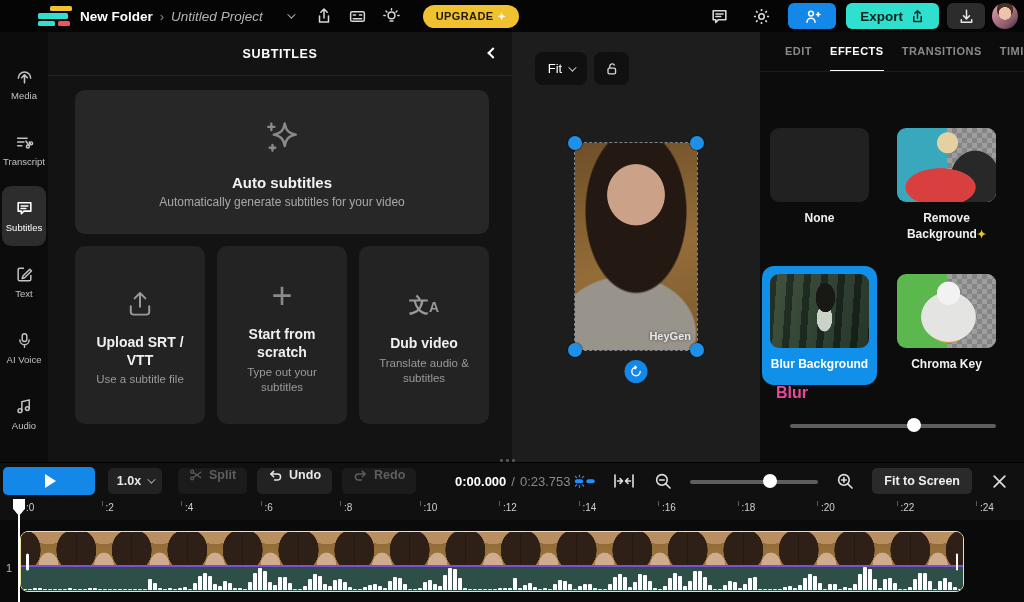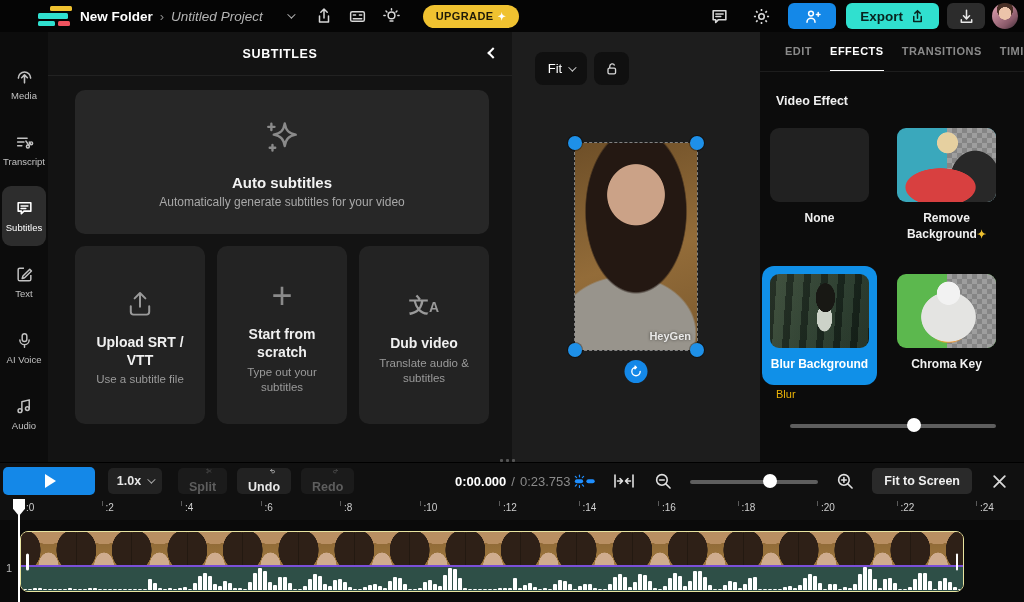--- a/index.html
+++ b/index.html
@@ -103,32 +103,32 @@
       radial-gradient(circle at 52% 26%,#f2f2f2 0 15%,transparent 16%),
       radial-gradient(circle at 52% 26%,#383838 0 7%,transparent 8%),
       radial-gradient(ellipse 28% 34% at 52% 58%,#e4e4e2 0 97%,transparent 100%),
       radial-gradient(ellipse 16% 12% at 52% 82%,#ffa030 0 80%,transparent 100%);}
   .blur-bg{background:
       radial-gradient(ellipse 10% 20% at 56% 32%,#181814 0 96%,transparent 100%),
       radial-gradient(ellipse 8% 18% at 55% 60%,#ccd2c8 0 96%,transparent 100%),
       repeating-linear-gradient(94deg,rgba(6,12,8,.45) 0 7px,rgba(70,90,66,.22) 7px 17px),
       linear-gradient(110deg,#41503f,#293a2e 60%,#1e2b22);}
   .blur-row{position:absolute;left:16px;top:352px;width:232px;}
-  .blur-row .lbl{font-size:11px;font-weight:normal;color:#eab308;}
+  .blur-row .lbl{font-size:16px;font-weight:bold;color:#ec4899;}
   .fx-slider{position:absolute;left:30px;top:386px;width:206px;height:14px;cursor:pointer;}
   .slider-track{position:absolute;left:0;right:0;top:6px;height:3.5px;border-radius:2px;background:#5e5e5e;}
   .slider-thumb{position:absolute;top:0;width:14px;height:14px;border-radius:50%;background:#fff;transform:translateX(-50%);cursor:pointer;}
 
   
   .transport{position:absolute;left:0;top:462px;width:1024px;height:36px;background:#101010;border-top:1px solid #000;display:flex;align-items:center;z-index:20;}
   .play-btn{margin-left:3px;width:92px;height:28px;border-radius:5px;background:var(--accent);display:flex;align-items:center;justify-content:center;cursor:pointer;}
   .play-tri{width:0;height:0;border-left:11px solid #fff;border-top:7px solid transparent;border-bottom:7px solid transparent;margin-left:2px;}
   .speed-btn{margin-left:13px;width:54px;height:26px;border-radius:5px;background:#222;display:flex;align-items:center;justify-content:center;gap:6px;font-size:12.5px;font-weight:bold;color:#e8e8e8;cursor:pointer;}
   .speed-btn .chev{border-color:#aaa;}
-  .t-btn{height:26px;border-radius:5px;background:#222;display:flex;align-items:flex-end;justify-content:center;gap:6px;font-size:12.5px;font-weight:bold;padding:0 11px;cursor:pointer;color:#e8e8e8;flex-direction:column;}
+  .t-btn{height:26px;border-radius:5px;background:#222;display:flex;align-items:flex-start;justify-content:center;gap:6px;font-size:12.5px;font-weight:bold;padding:0 11px;cursor:pointer;color:#e8e8e8;}
   .t-btn.disabled{color:#5e5e5e;background:#1b1b1b;cursor:default;}
   .ml16{margin-left:16px;} .ml10{margin-left:10px;}
   .timecode{position:absolute;left:455px;top:0;height:36px;display:flex;align-items:center;gap:5px;font-size:13px;}
   .timecode .cur{color:#fff;font-weight:bold;}
   .timecode .sep,.timecode .dur{color:#8a8a8a;}
   .t-right{position:absolute;right:0;top:0;height:36px;display:flex;align-items:center;gap:15px;padding-right:13px;}
   .icon-btn{display:flex;align-items:center;justify-content:center;width:24px;height:24px;cursor:pointer;color:#e0e0e0;}
   .zoom-slider{position:relative;width:128px;height:14px;cursor:pointer;}
   .fit-screen-btn{height:26px;padding:0 12px;border-radius:5px;background:#2a2a2a;font-size:12.5px;font-weight:bold;color:#f0f0f0;display:flex;align-items:center;cursor:pointer;}
   .hdrag{position:absolute;left:500px;top:-4px;display:flex;gap:3px;}
@@ -367,21 +367,20 @@
     </div>
   </section>
 
   <section class="fx-panel">
     <div class="fx-tabs">
       <span class="fx-tab">EDIT</span>
       <span class="fx-tab active">EFFECTS</span>
       <span class="fx-tab">TRANSITIONS</span>
       <span class="fx-tab">TIMING</span>
     </div>
-    <div class="fx-section-title">Video Effect</div>
     <div class="fx-grid">
       <div class="fx-cell">
         <div class="fx-thumb"></div>
         <div class="fx-label">None</div>
       </div>
       <div class="fx-cell">
         <div class="fx-thumb rb-bg">
           <div class="half-checker"></div>
             <div class="rb-person"></div>
         </div>

